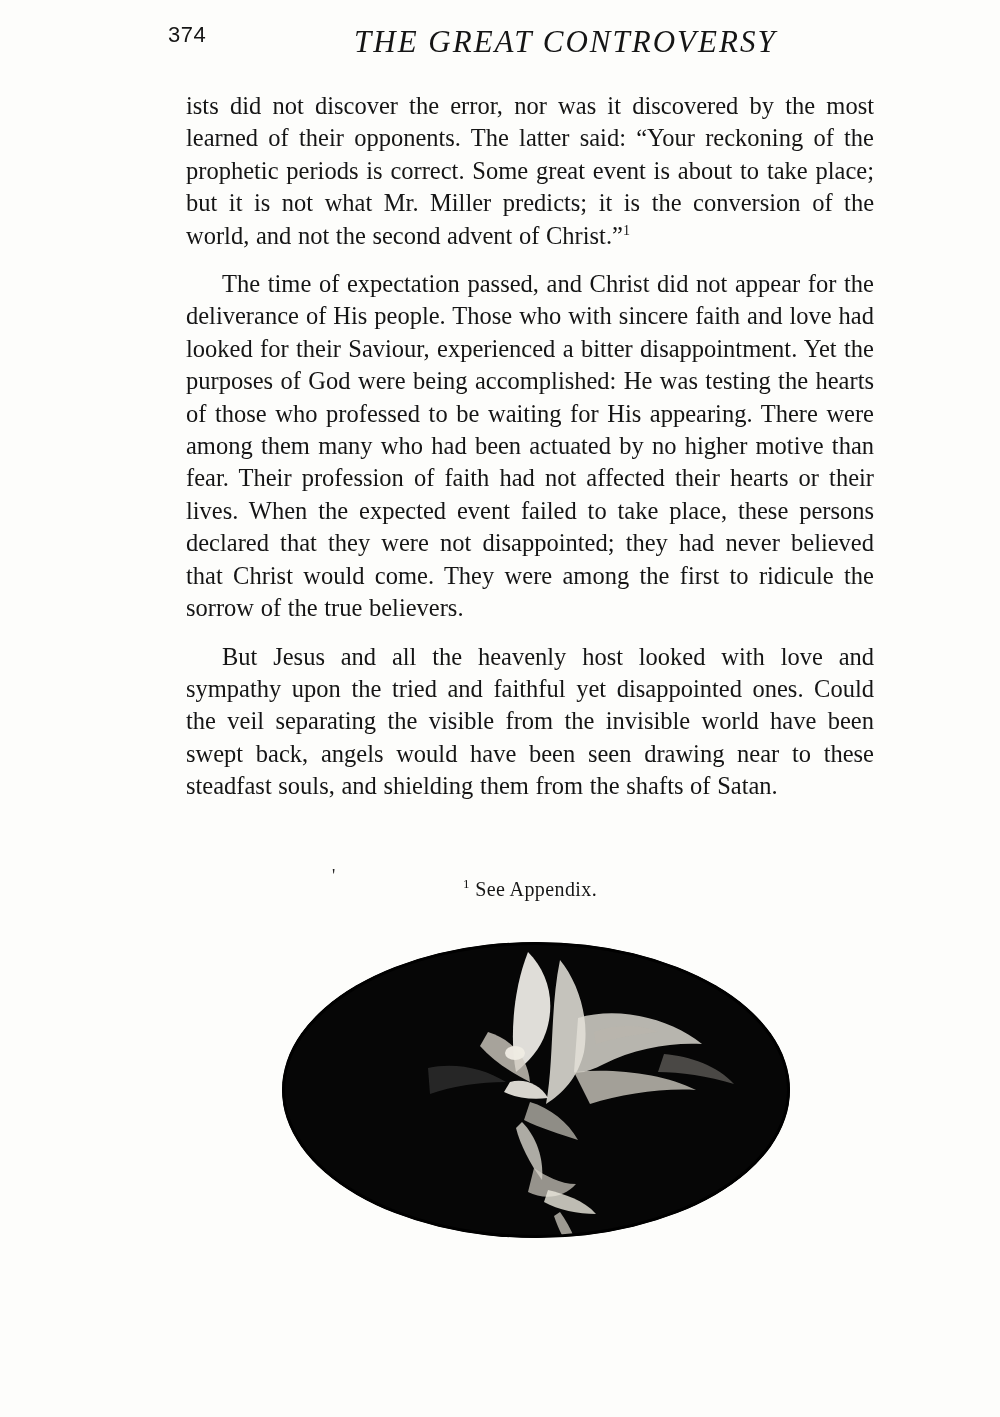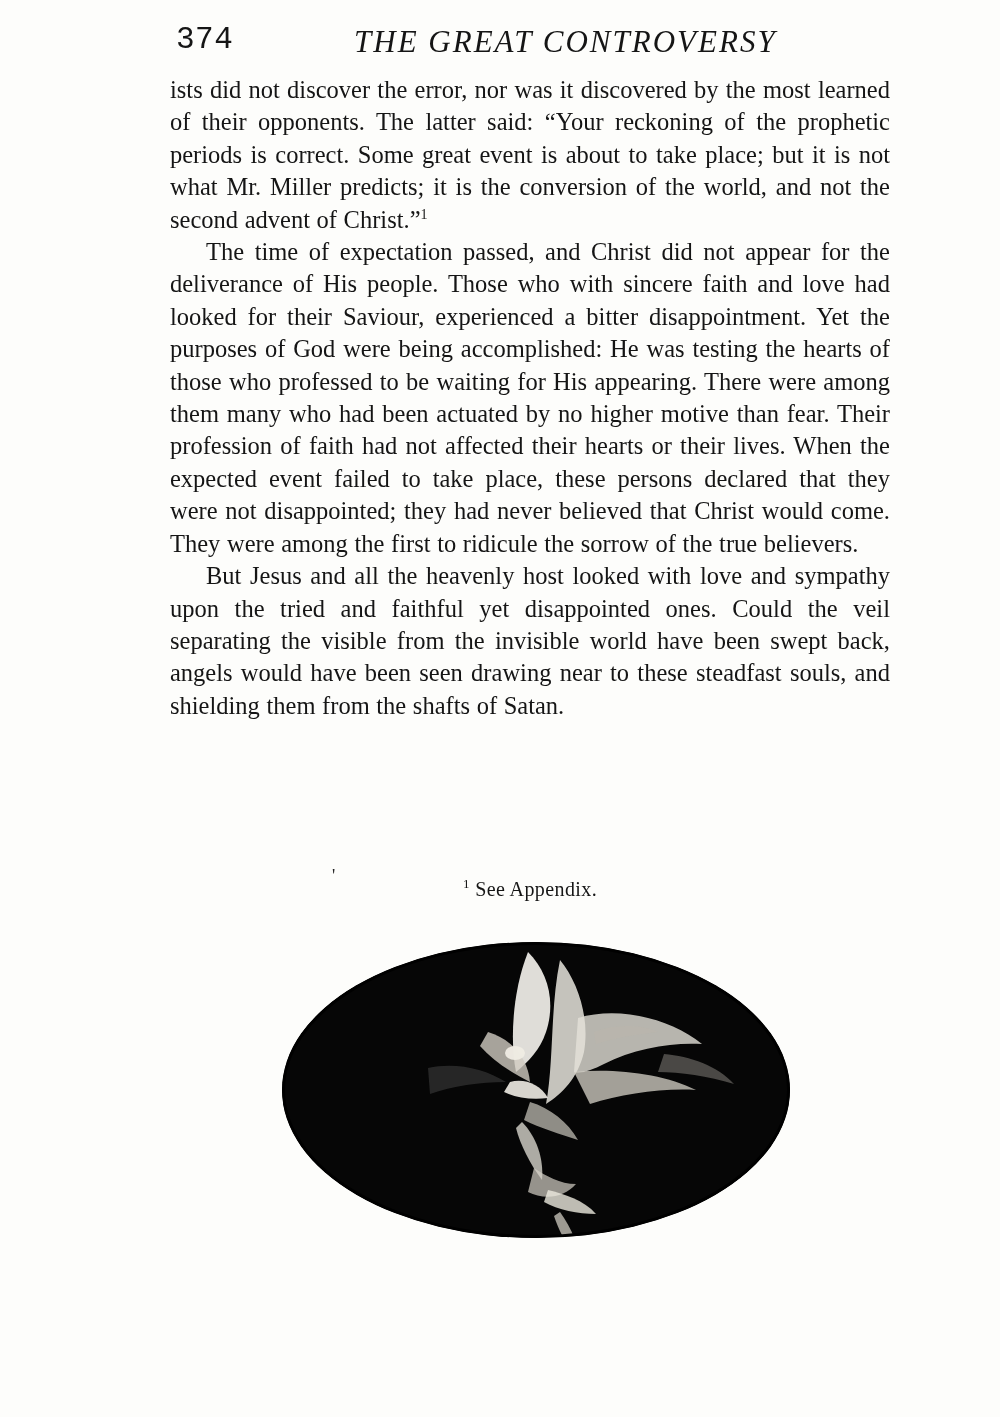--- a/index.html
+++ b/index.html
@@ -22,45 +22,45 @@
   }
   .header {
     position: absolute;
     top: 22px;
     left: 168px;
     width: 722px;
     height: 34px;
   }
   .folio {
     position: absolute;
-    left: 8px;
+    left: 0;
     top: 0;
-    font-size: 31px;
+    font-size: 22px;
     letter-spacing: 0.5px;
-    font-family: Liberation Mono, monospace;
+    font-family: Liberation Sans, sans-serif;
   }
   .running-title {
     position: absolute;
     left: 186px;
     top: 2px;
     font-size: 31px;
     font-style: italic;
     font-family: "Liberation Serif", serif;
     letter-spacing: 2.0px;
     white-space: nowrap;
   }
 
   .body-text {
     position: absolute;
     left: 170px;
     top: 74px;
     width: 720px;
   }
   p.para {
-    margin: 0;
+    margin: 16px;
     font-size: 24.5px;
     line-height: 32.4px;
     text-align: justify;
     text-justify: inter-word;
     word-spacing: 0.5px;
     text-indent: 0;
     font-family: Liberation Serif, serif;
   }
   p.indent {
     text-indent: 36px;

